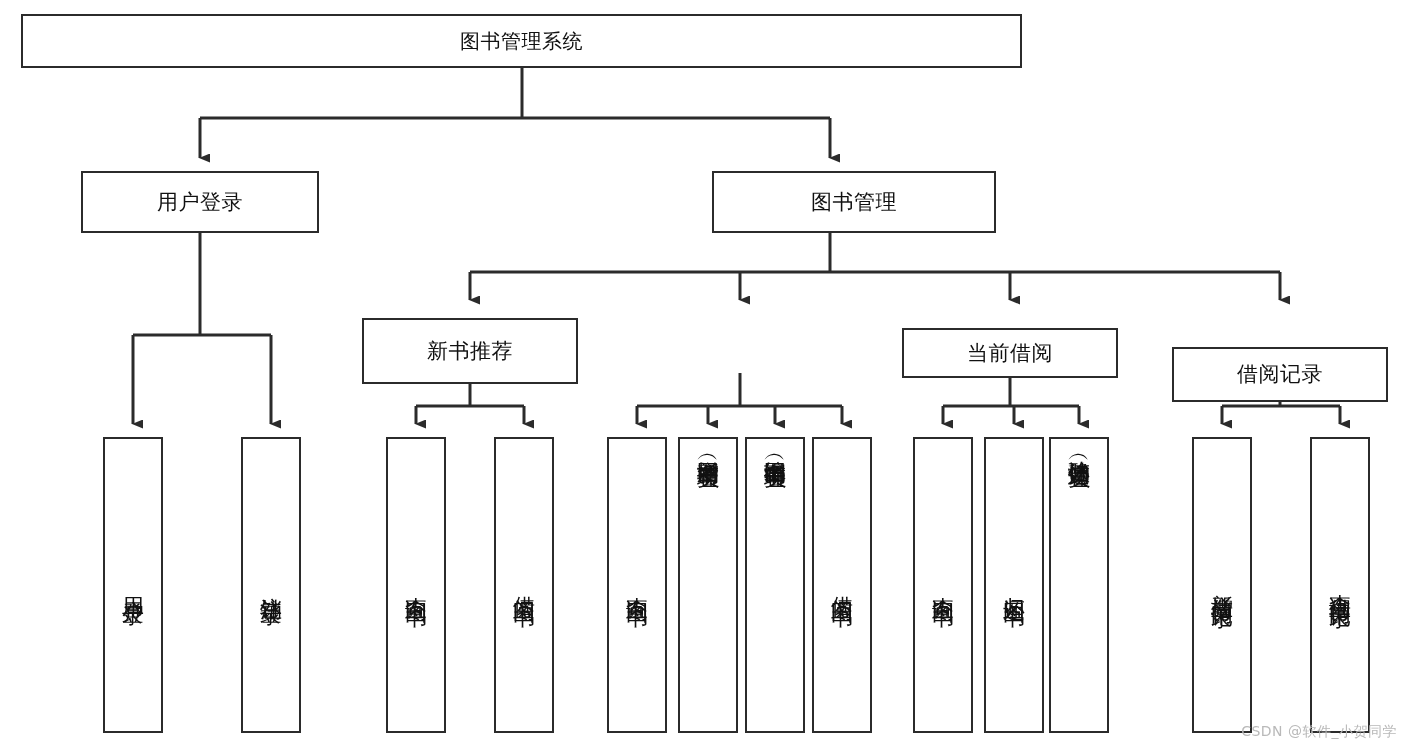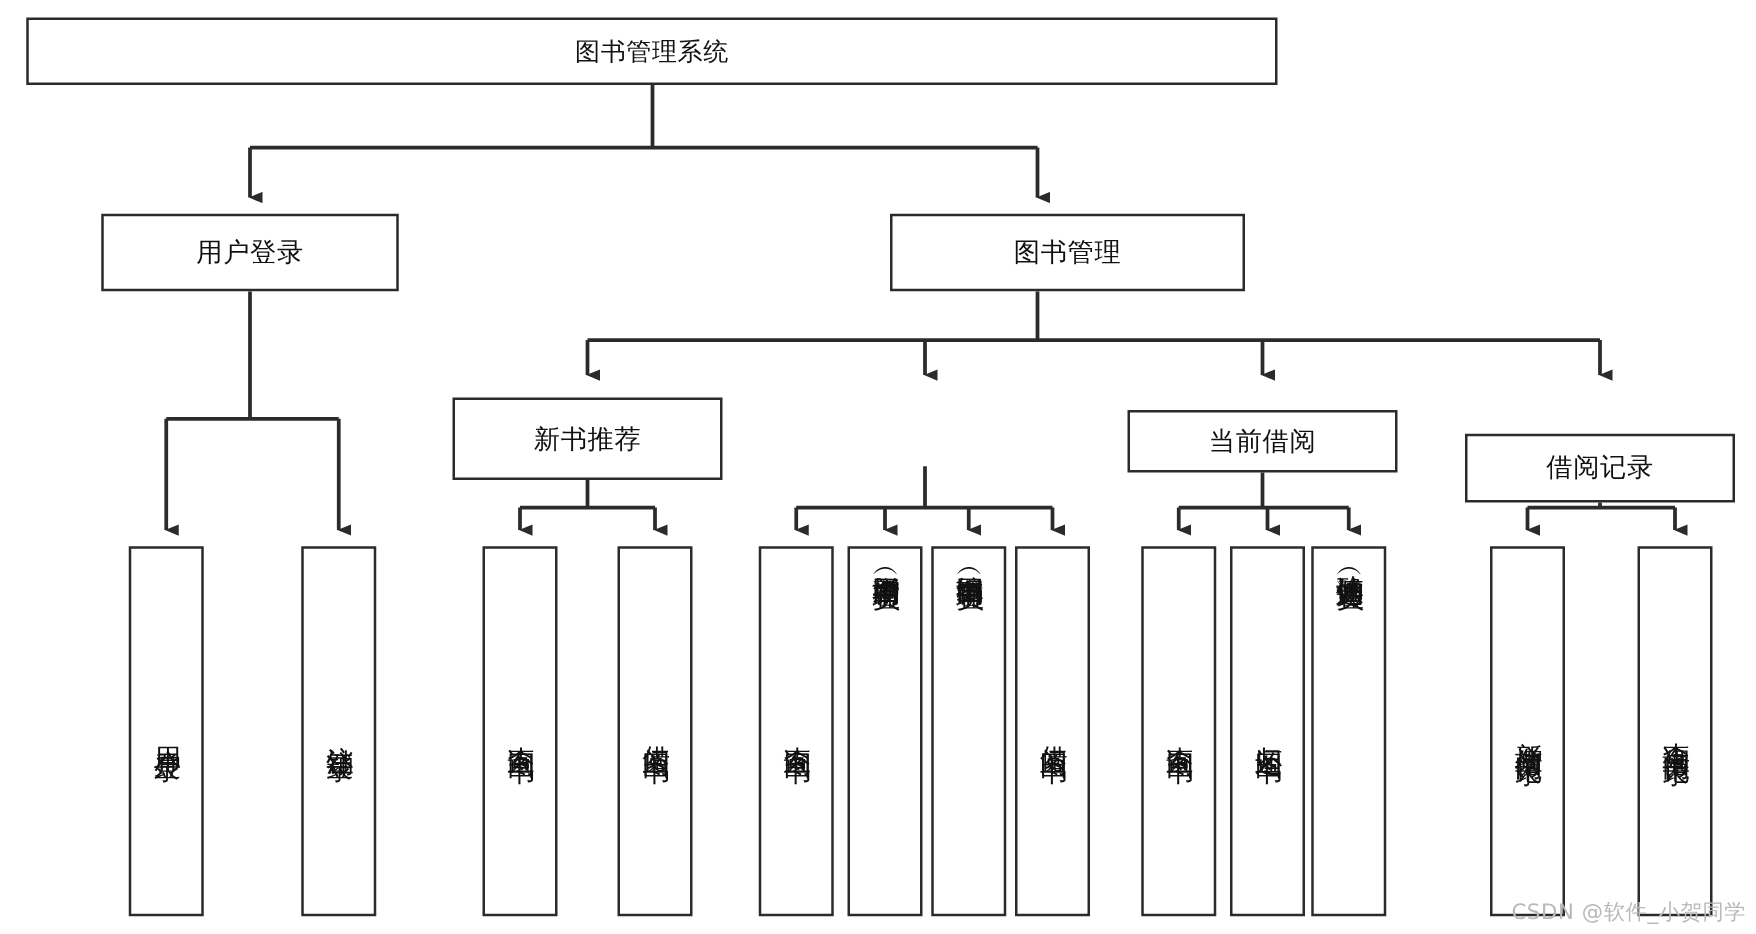--- a/index.html
+++ b/index.html
@@ -68,21 +68,21 @@
   }
   
   .node.vert.mid {
     align-items: center;
     padding-top: 0;
   }
   #watermark {
     position: absolute;
     right: 8px;
     bottom: 6px;
-    font-size: 17px;
+    font-size: 14px;
     color: #b9b9b9;
     letter-spacing: 0.5px;
     z-index: 5;
     white-space: pre;
     margin-top: 20px;
   }
 </style>
 </head>
 <body>
 

